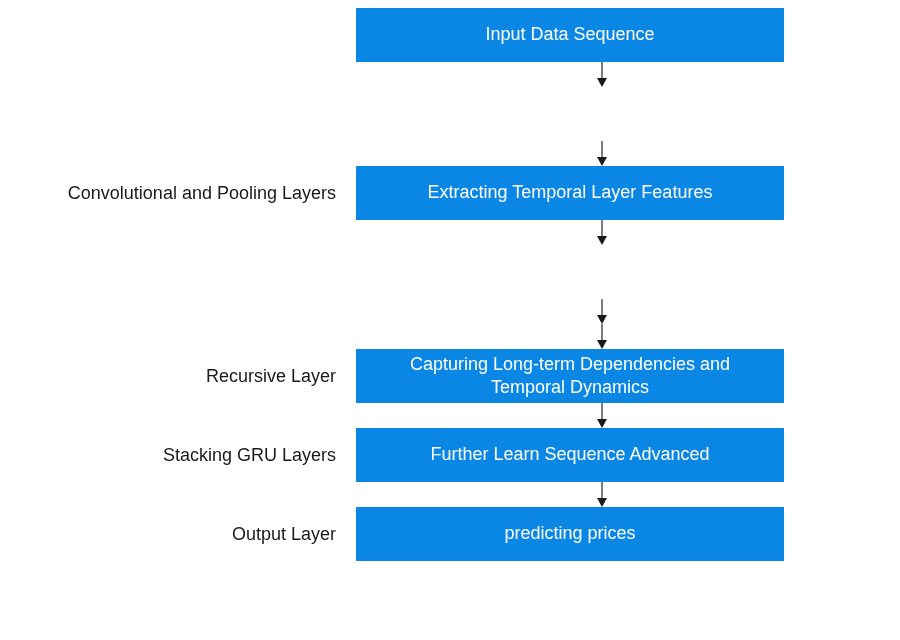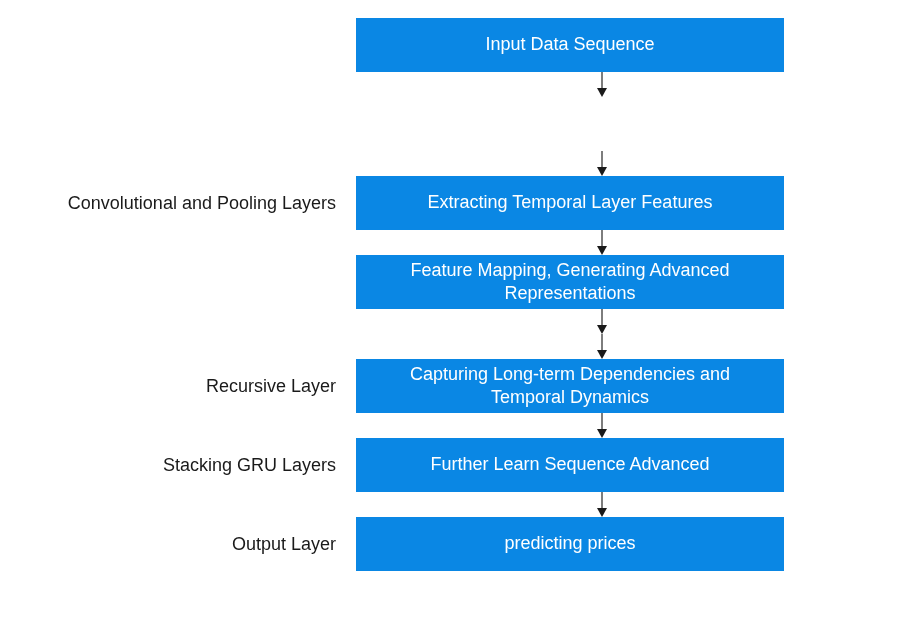--- a/index.html
+++ b/index.html
@@ -6,21 +6,21 @@
     margin: 0;
     padding: 0;
     background: #ffffff;
   }
   .canvas {
     position: relative;
     width: 900px;
     height: 640px;
     background: var(--page-bg, #ffffff);
     box-sizing: border-box;
-    padding-top: 18px;
+    padding-top: 8px;
     font-family: "Liberation Sans", sans-serif;
     overflow: hidden;
   }
   .row {
     display: flex;
     height: 54px;
   }
   .side {
     width: 356px;
     box-sizing: border-box;
@@ -99,23 +99,20 @@
     </div>
   </div>
 
   <div class="arrow-row">
     <span class="shaft"></span>
     <span class="arrowhead"></span>
   </div>
 
   <div class="row">
     <div class="side"></div>
-    <div class="box">
-      <span>Feature Mapping, Generating Advanced Representations</span>
-    </div>
   </div>
 
   <div class="arrow-row">
     <span class="shaft"></span>
     <span class="arrowhead"></span>
   </div>
 
 
   <div class="arrow-row">
     <span class="shaft"></span>

